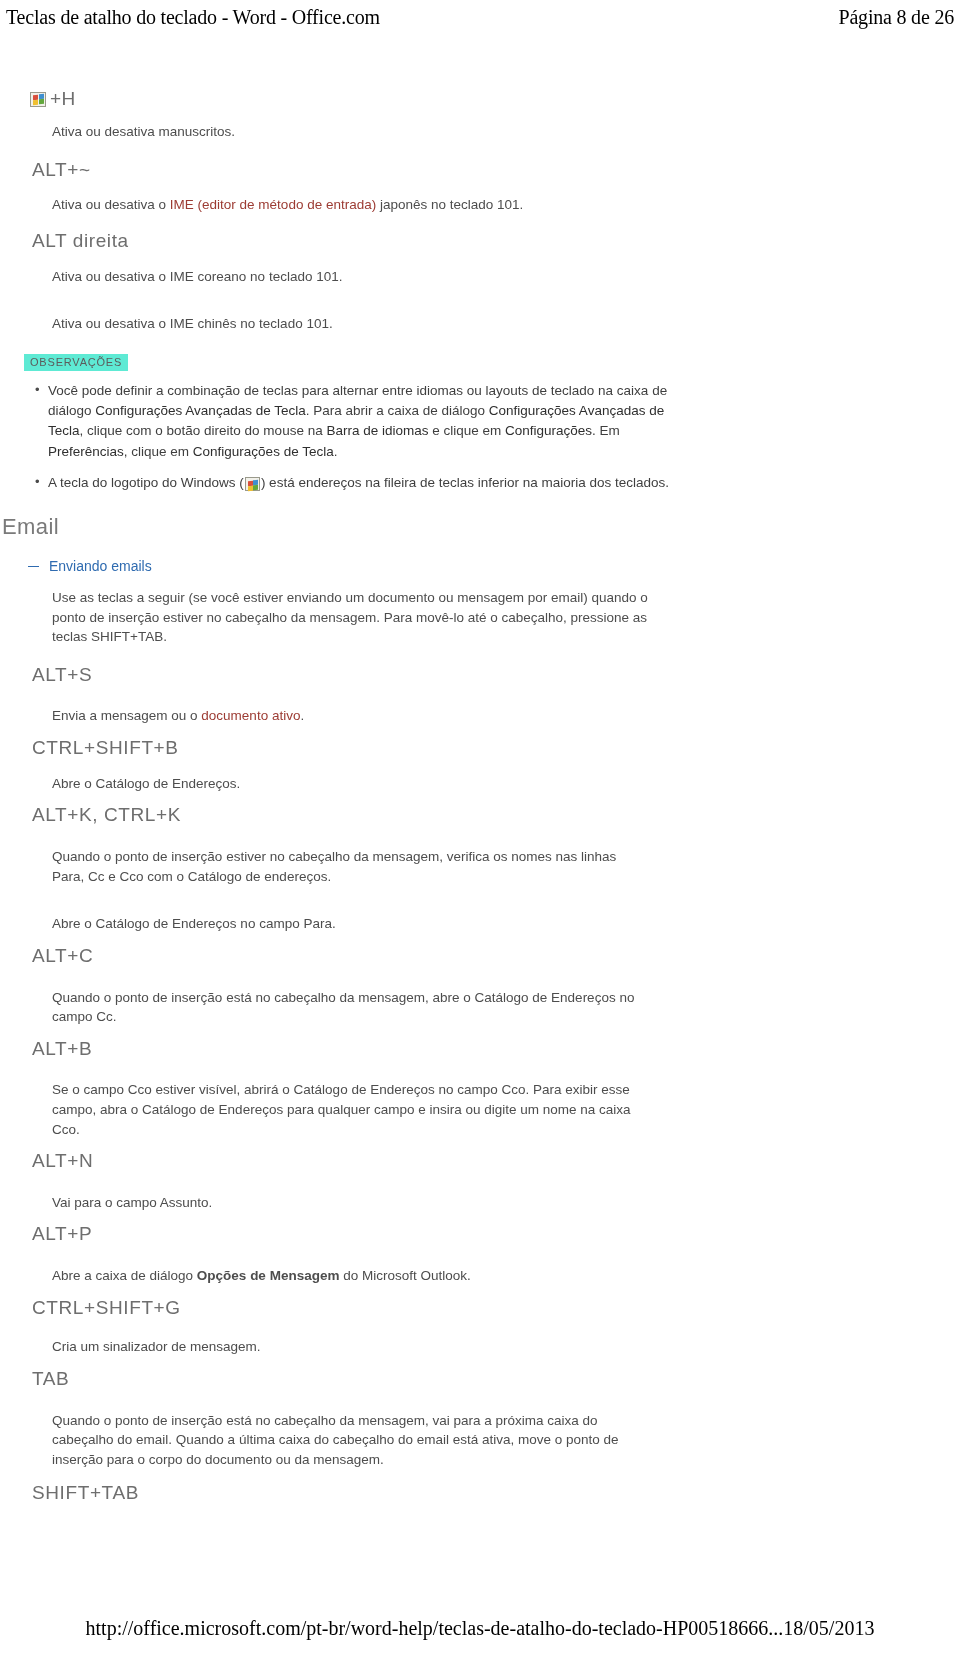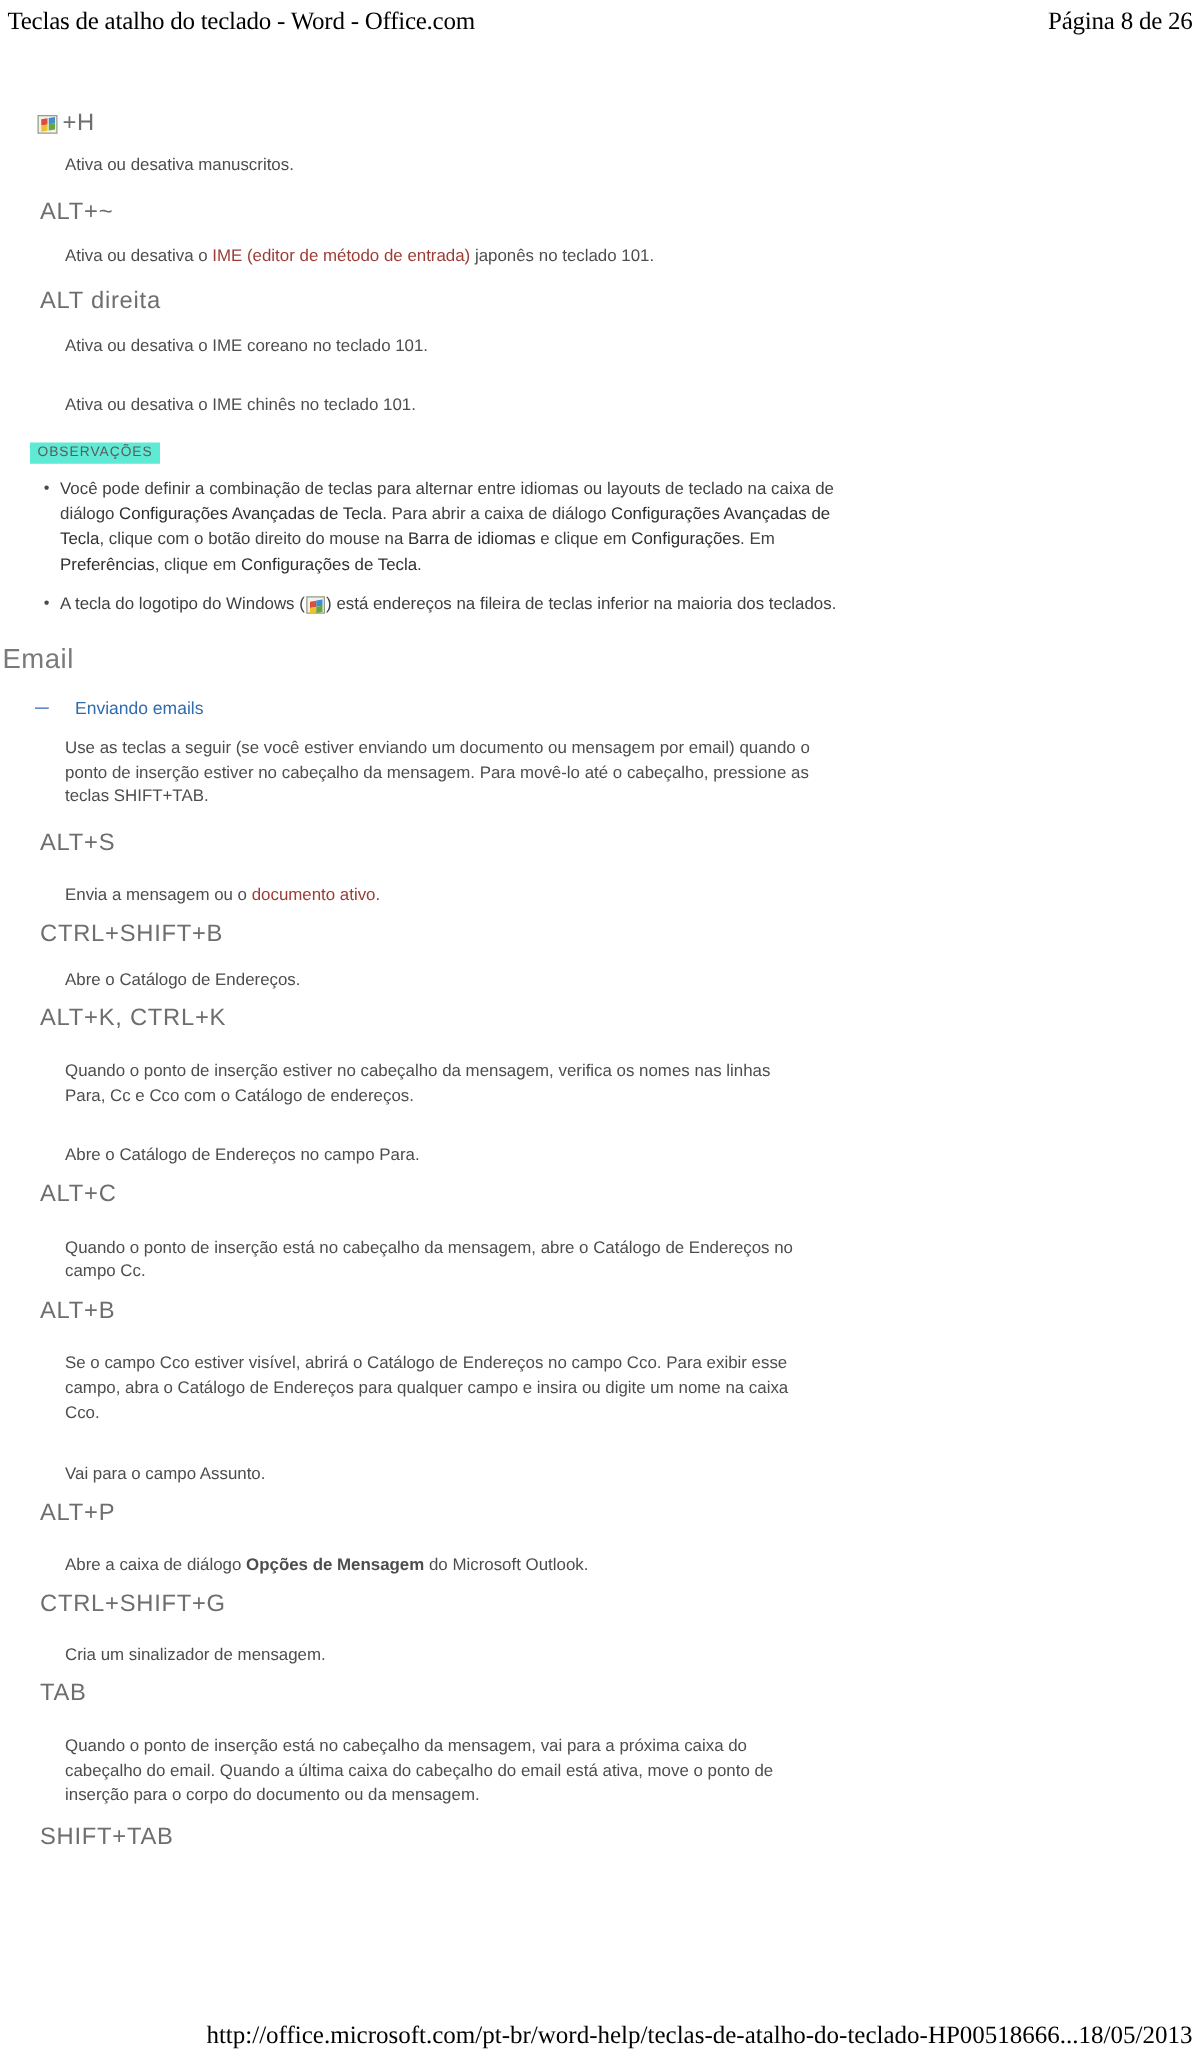--- a/index.html
+++ b/index.html
@@ -41,21 +41,21 @@
     position: absolute;
     bottom: 14px;
     left: 0;
     width: 960px;
     height: 30px;
     font-family: "Liberation Serif", serif;
     font-size: 20px;
     color: #000;
     display: flex;
     align-items: flex-end;
-    justify-content: flex-end;
+    justify-content: center;
     padding: 0 6px;
     box-sizing: border-box;
     white-space: nowrap;
   }
 
   
   .content {
     position: absolute;
     top: 88px;
     left: 0px;
@@ -177,21 +177,21 @@
     margin: 0;
   }
 
   
   .expander {
     padding-left: 28px;
     font-size: 14px;
     color: #2f6bb0;
     display: flex;
     align-items: center;
-    gap: 21px;
+    gap: 10px;
     cursor: pointer;
   }
   .expander .minus-glyph {
     display: inline-block;
     width: 11px;
     height: 1px;
     background: #2f6bb0;
     margin-top: 1px;
   }
 
@@ -311,20 +311,21 @@
   <div class="sp-10"></div>
 
   
   <p class="kbd-head">ALT+B</p>
   <div class="sp-20"></div>
   <p class="desc">Se o campo Cco estiver visível, abrirá o Catálogo de Endereços no campo Cco. Para exibir esse campo, abra o Catálogo de Endereços para qualquer campo e insira ou digite um nome na caixa Cco.</p>
 
   <div class="sp-10"></div>
 
   
+  <p class="kbd-head">ALT+N</p>
   <div class="sp-20"></div>
   <p class="desc">Vai para o campo Assunto.</p>
 
   <div class="sp-10"></div>
 
   
   <p class="kbd-head">ALT+P</p>
   <div class="sp-20"></div>
   <p class="desc">
     <span>Abre a caixa de diálogo </span><b>Opções de Mensagem</b><span> do Microsoft Outlook.</span>

